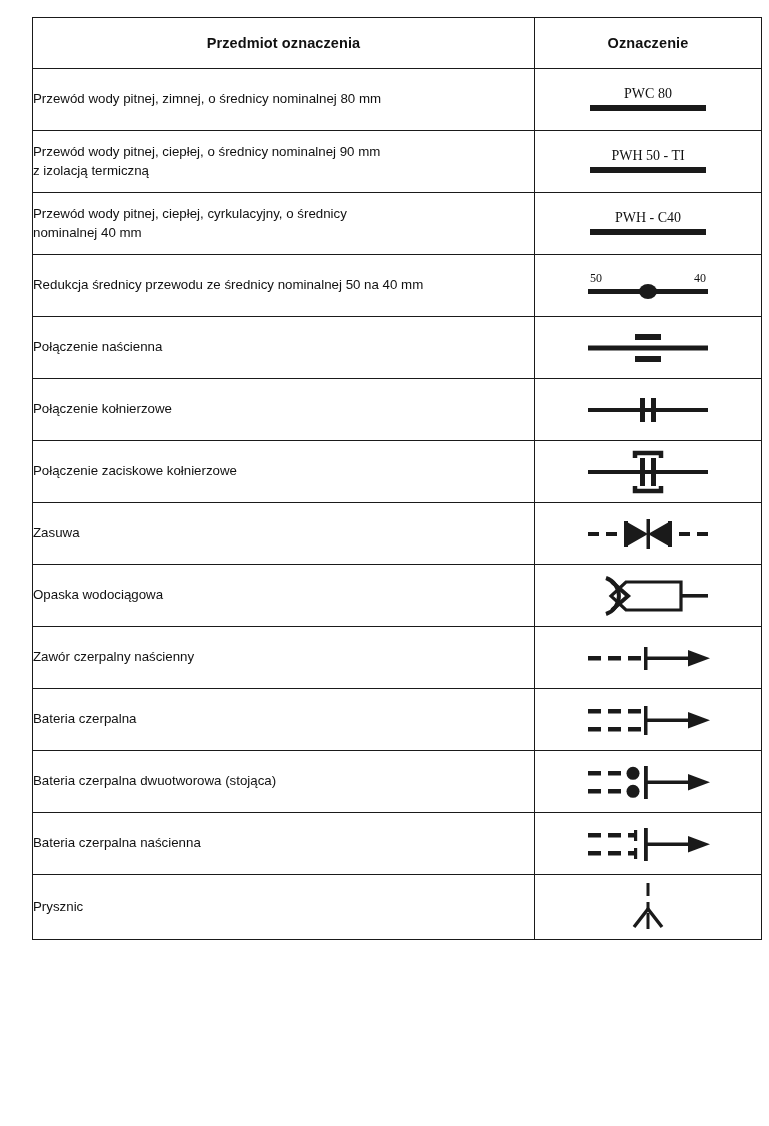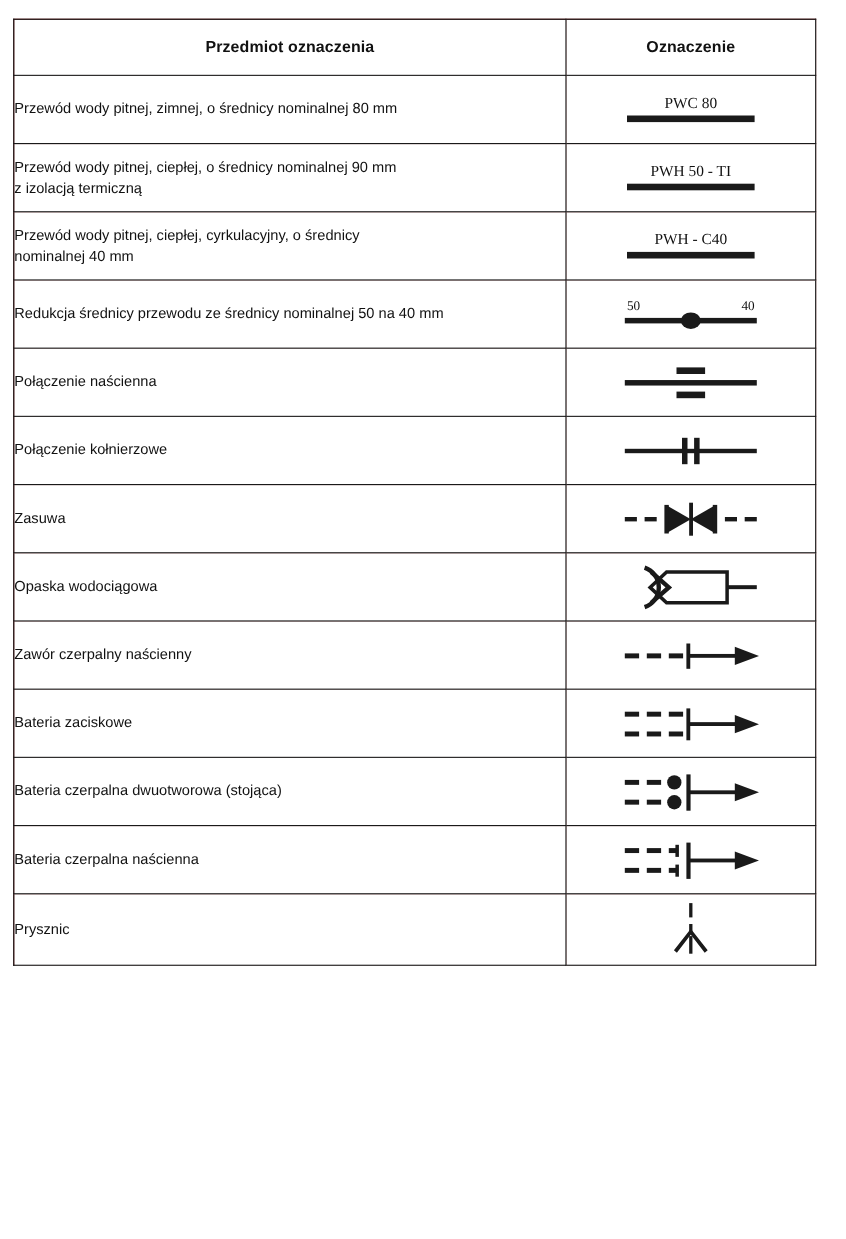--- a/index.html
+++ b/index.html
@@ -17,21 +17,21 @@
 
   .sheet {
     position: relative;
     width: 769px;
     height: 1126px;
     background: #ffffff;
   }
 
   table.legend {
     position: absolute;
-    left: 12px;
+    left: 32px;
     top: 17px;
     width: 729px;
     border-collapse: collapse;
     table-layout: fixed;
     background: #7f1d1d;
   }
 
   table.legend td, table.legend th {
     border: 1.6px solid #1a1a1a;
     padding: 0;
@@ -191,20 +191,36 @@
             <div class="wrap">
           <svg width="200" height="50" viewBox="0 0 200 50">
             <rect class="fill-blk" x="40" y="23" width="120" height="4"></rect>
             <rect class="fill-blk" x="92" y="13" width="5" height="24"></rect>
             <rect class="fill-blk" x="103" y="13" width="5" height="24"></rect>
           </svg>
         </div>
           </td>
       </tr>
 
+      <tr>
+        <td class="desc">
+          <span class="ln">Połączenie zaciskowe kołnierzowe</span>
+        </td>
+        <td class="sym">
+            <div class="wrap">
+          <svg width="200" height="56" viewBox="0 0 200 56">
+            <rect class="fill-blk" x="40" y="26" width="120" height="4"></rect>
+            <rect class="fill-blk" x="92" y="14" width="5" height="28"></rect>
+            <rect class="fill-blk" x="103" y="14" width="5" height="28"></rect>
+            <path class="stroke-blk" d="M87 14 L87 9 L113 9 L113 14" stroke-width="4.5"></path>
+            <path class="stroke-blk" d="M87 42 L87 47 L113 47 L113 42" stroke-width="4.5"></path>
+          </svg>
+        </div>
+          </td>
+      </tr>
 
 
       <tr>
         <td class="desc">
           <span class="ln">Zasuwa</span>
         </td>
         <td class="sym">
             <div class="wrap">
           <svg width="200" height="50" viewBox="0 0 200 50">
             <g class="fill-blk">
@@ -255,21 +271,21 @@
             <rect class="fill-blk" x="96" y="14" width="3.5" height="23"></rect>
             <rect class="fill-blk" x="99" y="23.5" width="47" height="3.5"></rect>
             <path class="fill-blk" d="M140 17 L162 25.3 L140 33.5 Z"></path>
           </svg>
         </div>
           </td>
       </tr>
 
       <tr>
         <td class="desc">
-          <span class="ln">Bateria zaciskowe</span>
+          <span class="ln">Bateria czerpalna</span>
         </td>
         <td class="sym">
             <div class="wrap">
           <svg width="200" height="56" viewBox="0 0 200 56">
             <g class="fill-blk">
               <rect x="40" y="17" width="13" height="4.5"></rect>
               <rect x="60" y="17" width="13" height="4.5"></rect>
               <rect x="80" y="17" width="13" height="4.5"></rect>
               <rect x="40" y="35" width="13" height="4.5"></rect>
               <rect x="60" y="35" width="13" height="4.5"></rect>

